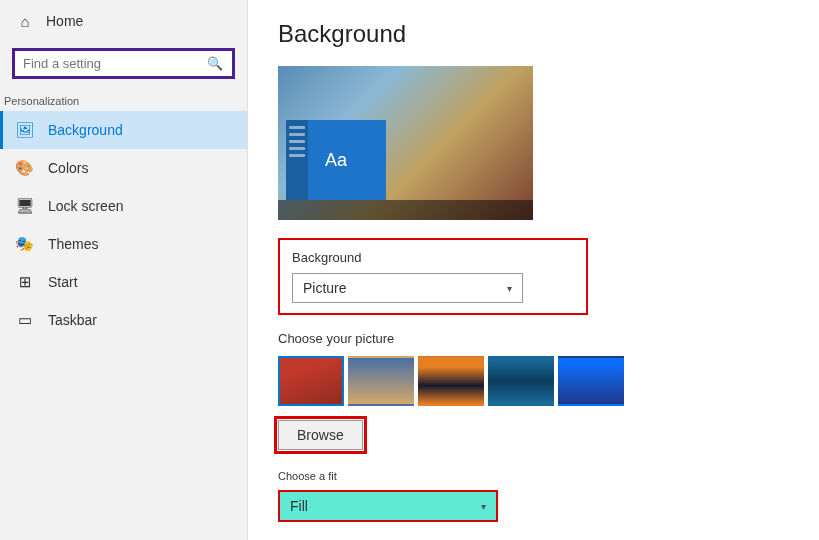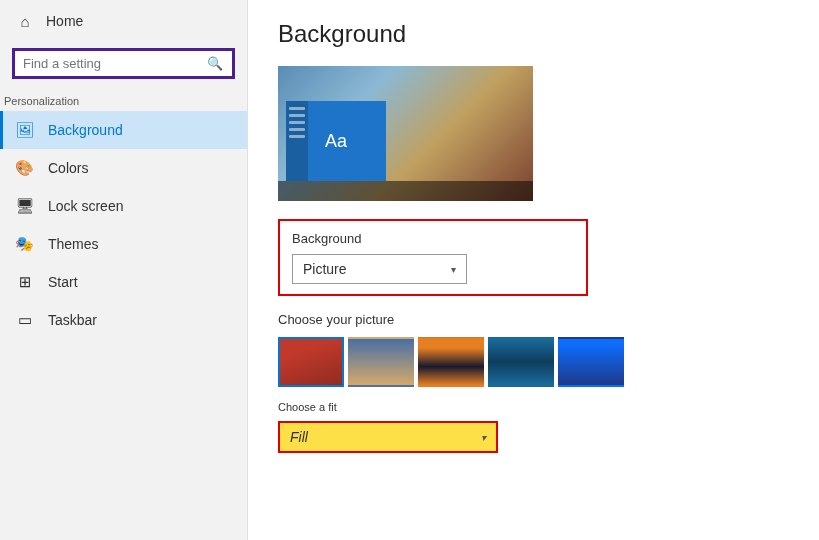--- a/index.html
+++ b/index.html
@@ -104,21 +104,21 @@
     .page-title {
       font-size: 24px;
       font-weight: 300;
       color: #222;
       margin-bottom: 18px;
     }
 
     
     .preview-container {
       width: 255px;
-      height: 135px;
+      height: 154px;
       margin-bottom: 18px;
       background: #0f766e;
       position: relative;
       overflow: hidden;
     }
 
     .preview-bg {
       width: 100%;
       height: 100%;
       background: linear-gradient(135deg, #5a8db5 0%, #8bb8d4 30%, #c0a060 60%, #7a4030 100%);
@@ -191,21 +191,21 @@
     }
 
     .dropdown-select {
       display: flex;
       align-items: center;
       justify-content: space-between;
       border: 1px solid #999;
       padding: 6px 10px;
       background: #fff;
       cursor: pointer;
-      width: 175px;
+      width: 231px;
       font-size: 14px;
     }
 
     .chevron {
       font-size: 10px;
       color: #555;
     }
 
     .choose-label {
       font-size: 13px;
@@ -259,25 +259,24 @@
       color: #333;
       margin-bottom: 8px;
     }
 
     .fit-dropdown {
       display: flex;
       align-items: center;
       justify-content: space-between;
       border: 2px solid #d00;
       padding: 6px 10px;
-      background: #fde047;
+      background: #5eead4;
       cursor: pointer;
       width: 220px;
       font-size: 14px;
-      font-style: italic;
     }
 
     .preview-right-bg {
       position: absolute;
       right: 0;
       top: 0;
       bottom: 0;
       width: 140px;
       background: linear-gradient(135deg, #3a6d8c 0%, #6a9bba 40%, #c09060 80%, #8a4535 100%);
     }
@@ -365,20 +364,23 @@
 
     <div class="picture-grid">
       <div class="picture-thumb thumb-1 selected"></div>
       <div class="picture-thumb thumb-2"></div>
       <div class="picture-thumb thumb-3"></div>
       <div class="picture-thumb thumb-4"></div>
       <div class="picture-thumb thumb-5"></div>
     </div>
 
     
+    <div class="browse-area">
+      <button class="browse-btn">Browse</button>
+    </div>
 
     
     <div class="fit-label">Choose a fit</div>
     <div class="fit-dropdown">
       <span>Fill</span>
       <span class="chevron">▾</span>
     </div>
   </div>
 </div>
 

